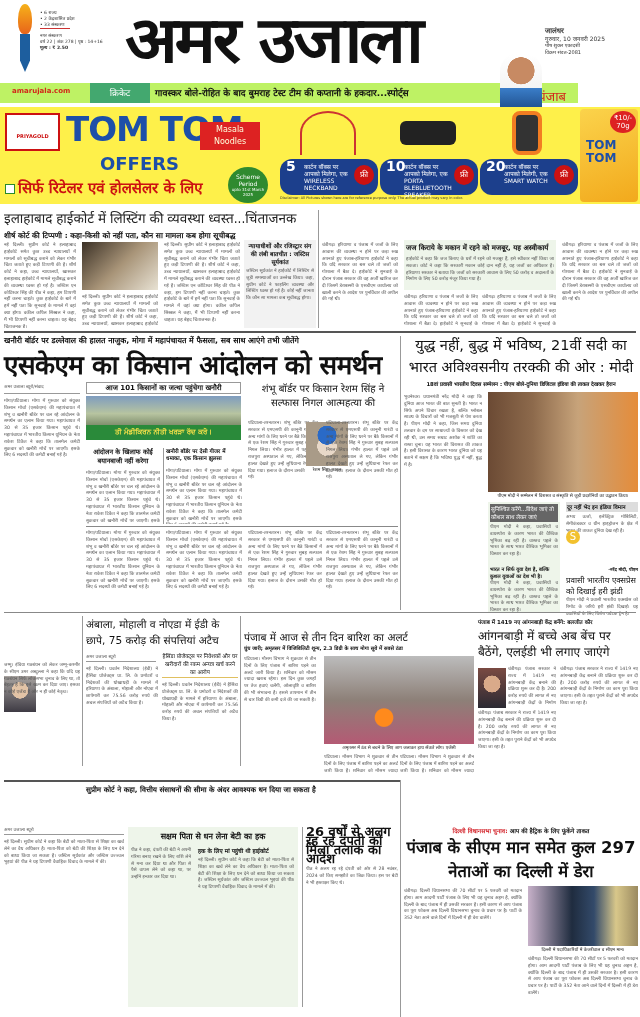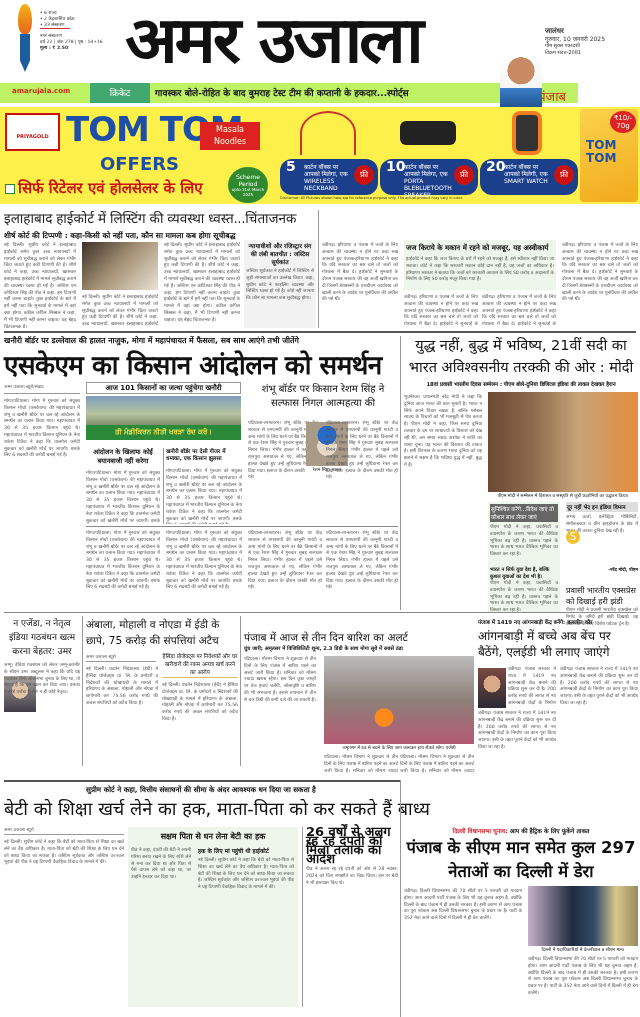--- a/index.html
+++ b/index.html
@@ -172,29 +172,28 @@
     <div style="background:#666;color:#fff;font-size:5.5px;line-height:8px;padding:1px">सुनिश्चित करेंगे...विदेश जाएं तो कौशल साथ लेकर जाएं</div>
     <div class="body" style="height:40px;margin-top:2px">पीएम मोदी ने कहा, प्रवासियों व डायस्पोरा के कारण भारत की वैश्विक भूमिका बढ़ रही है। वास्तव पहले के भारत के साथ भारत वैश्विक भूमिका का विस्तार कर रहा है।</div>
     <div style="font-size:5px;font-weight:bold;line-height:7px;margin-top:2px">भारत न सिर्फ युवा देश है, बल्कि कुशल युवाओं का देश भी है।</div>
     <div class="body" style="height:40px">पीएम मोदी ने कहा, प्रवासियों व डायस्पोरा के कारण भारत की वैश्विक भूमिका बढ़ रही है। वास्तव पहले के भारत के साथ भारत वैश्विक भूमिका का विस्तार कर रहा है।</div>
   </div>
   <div class="abs" style="left:162px;top:168px;width:72px;height:110px">
     <div style="background:#ddd;font-size:5.5px;font-weight:bold;line-height:8px;padding:1px">दूर नहीं भेद इन इंडिया विमान</div>
     <div class="body" style="height:52px;margin-top:2px">अभय ऊर्जा, इलेक्ट्रिक मोबिलिटी, सेमीकंडक्टर व ग्रीन हाइड्रोजन के क्षेत्र में भारत की ताकत दुनिया देख रही है।</div>
     <div style="position:absolute;left:0;top:28px;width:14px;height:14px;border-radius:50%;background:#f2c12e;color:#fff;font-size:10px;text-align:center;line-height:14px">S</div>
     <div style="font-size:4.5px;text-align:right;font-weight:bold">-नरेंद्र मोदी, पीएम</div>
-    <div style="font-size:8px;line-height:11px;margin-top:13px">प्रवासी भारतीय एक्सप्रेस को दिखाई हरी झंडी</div>
+    <div style="font-size:8px;line-height:11px;margin-top:3px">प्रवासी भारतीय एक्सप्रेस को दिखाई हरी झंडी</div>
     <div class="body" style="height:22px">पीएम मोदी ने प्रवासी भारतीय एक्सप्रेस को रिमोट के जरिये हरी झंडी दिखाई। यह प्रवासियों के लिए विशेष पर्यटक ट्रेन है।</div>
   </div>
 </div>
 
 <div class="abs hr" style="left:4px;top:612px;width:632px"></div>
 
 <div class="abs" style="left:4px;top:616px;width:76px;height:150px">
-  <div style="font-size:9px;line-height:14px;text-align:center">न एजेंडा, न नेतृत्व इंडिया गठबंधन खत्म करना बेहतर: उमर</div>
   <div class="photo" style="position:absolute;left:0;top:60px;width:32px;height:36px;background:radial-gradient(circle at 50% 40%,#e2c3a6 0 30%,transparent 31%),linear-gradient(180deg,#a8a3a0,#3e3b44)"></div>
   <div class="abs body" style="left:0;top:46px;width:76px;height:104px;text-indent:0">जम्मू। इंडिया गठबंधन को लेकर जम्मू-कश्मीर के सीएम उमर अब्दुल्ला ने कहा कि यदि यह गठबंधन सिर्फ लोकसभा चुनाव के लिए था, तो बेहतर है कि इसे खत्म कर दिया जाए। इसका न कोई एजेंडा है और न ही कोई नेतृत्व।</div>
 </div>
 <div class="abs vr" style="left:82px;top:616px;height:150px"></div>
 
 <div class="abs" style="left:86px;top:616px;width:152px;height:150px">
   <div style="font-size:10.5px;line-height:16px">अंबाला, मोहाली व नोएडा में ईडी के छापे, 75 करोड़ की संपत्तियां अटैच</div>
   <div class="abs body" style="left:0;top:38px;width:70px;height:8px;border-bottom:1px solid #999">अमर उजाला ब्यूरो</div>
   <div class="abs" style="left:76px;top:36px;width:76px;height:26px;font-size:5.5px;line-height:8px;text-align:center;border-bottom:1px solid #e0c060">हैसिंडा प्रोजेक्ट्स पर निवेशकों और घर खरीदारों की रकम अन्यत्र खर्च करने का आरोप</div>
   <div class="abs body" style="left:0;top:50px;width:72px;height:100px">नई दिल्ली। प्रवर्तन निदेशालय (ईडी) ने हैसिंडा प्रोजेक्ट्स प्रा. लि. के प्रमोटरों व निदेशकों की धोखाधड़ी के मामले में हरियाणा के अंबाला, मोहाली और नोएडा में छापेमारी कर 75.56 करोड़ रुपये की अचल संपत्तियों को अटैच किया है।</div>
@@ -218,21 +217,20 @@
   <div class="abs photo" style="left:0;top:52px;width:28px;height:40px;background:radial-gradient(circle at 50% 40%,#d9aa8a 0 30%,transparent 31%),linear-gradient(180deg,#7a4a42,#2b2a33)"></div>
   <div class="abs body" style="left:30px;top:50px;width:48px;height:40px">चंडीगढ़। पंजाब सरकार ने राज्य में 1419 नए आंगनबाड़ी केंद्र बनाने की प्रक्रिया शुरू कर दी है। 200 करोड़ रुपये की लागत से नए आंगनबाड़ी केंद्रों के निर्माण का काम पूरा किया जाएगा। इसी के तहत पुराने केंद्रों को भी अपग्रेड किया जा रहा है।</div>
   <div class="abs body" style="left:0;top:94px;width:78px;height:68px">चंडीगढ़। पंजाब सरकार ने राज्य में 1419 नए आंगनबाड़ी केंद्र बनाने की प्रक्रिया शुरू कर दी है। 200 करोड़ रुपये की लागत से नए आंगनबाड़ी केंद्रों के निर्माण का काम पूरा किया जाएगा। इसी के तहत पुराने केंद्रों को भी अपग्रेड किया जा रहा है।</div>
   <div class="abs body" style="left:82px;top:50px;width:78px;height:112px">चंडीगढ़। पंजाब सरकार ने राज्य में 1419 नए आंगनबाड़ी केंद्र बनाने की प्रक्रिया शुरू कर दी है। 200 करोड़ रुपये की लागत से नए आंगनबाड़ी केंद्रों के निर्माण का काम पूरा किया जाएगा। इसी के तहत पुराने केंद्रों को भी अपग्रेड किया जा रहा है।</div>
 </div>
 
 <div class="abs hr" style="left:4px;top:780px;width:396px;height:2px;background:#555"></div>
 
 <div class="abs" style="left:4px;top:783px;width:394px;height:234px">
   <div class="h-sub" style="font-size:7.2px;text-align:center;line-height:14px">सुप्रीम कोर्ट ने कहा, वित्तीय संसाधनों की सीमा के अंदर आवश्यक धन दिया जा सकता है</div>
-  <div style="font-size:18px;line-height:24px;white-space:nowrap">बेटी को शिक्षा खर्च लेने का हक, माता-पिता को कर सकते हैं बाध्य</div>
   <div class="abs body" style="left:0;top:44px;width:120px;height:8px;border-bottom:1px solid #999">अमर उजाला ब्यूरो</div>
   <div class="abs body" style="left:0;top:56px;width:120px;height:170px">नई दिल्ली। सुप्रीम कोर्ट ने कहा कि बेटी को माता-पिता से शिक्षा का खर्च लेने का वैध अधिकार है। माता-पिता को बेटी की शिक्षा के लिए धन देने को बाध्य किया जा सकता है। जस्टिस सूर्यकांत और जस्टिस उज्ज्वल भुइयां की पीठ ने यह टिप्पणी वैवाहिक विवाद के मामले में की।</div>
   <div class="abs boxed" style="left:124px;top:44px;width:170px;height:180px;padding:3px">
     <div style="font-size:8px;font-weight:bold;text-align:center">सक्षम पिता से धन लेना बेटी का हक</div>
     <div class="body" style="position:absolute;left:3px;top:20px;width:60px;height:150px">पीठ ने कहा, दंपती की बेटी ने अपनी गरिमा बनाए रखने के लिए राशि लेने से मना कर दिया था और पिता से पैसे वापस लेने को कहा था, पर उन्होंने इन्कार कर दिया था।</div>
     <div style="position:absolute;left:70px;top:20px;font-size:5.8px;font-weight:bold">हक के लिए मां पहुंची थी हाईकोर्ट</div>
     <div class="body" style="position:absolute;left:70px;top:30px;width:96px;height:140px">नई दिल्ली। सुप्रीम कोर्ट ने कहा कि बेटी को माता-पिता से शिक्षा का खर्च लेने का वैध अधिकार है। माता-पिता को बेटी की शिक्षा के लिए धन देने को बाध्य किया जा सकता है। जस्टिस सूर्यकांत और जस्टिस उज्ज्वल भुइयां की पीठ ने यह टिप्पणी वैवाहिक विवाद के मामले में की।</div>
   </div>
   <div class="abs vr" style="left:298px;top:44px;height:180px"></div>
   <div class="abs" style="left:302px;top:44px;width:92px;height:180px">

